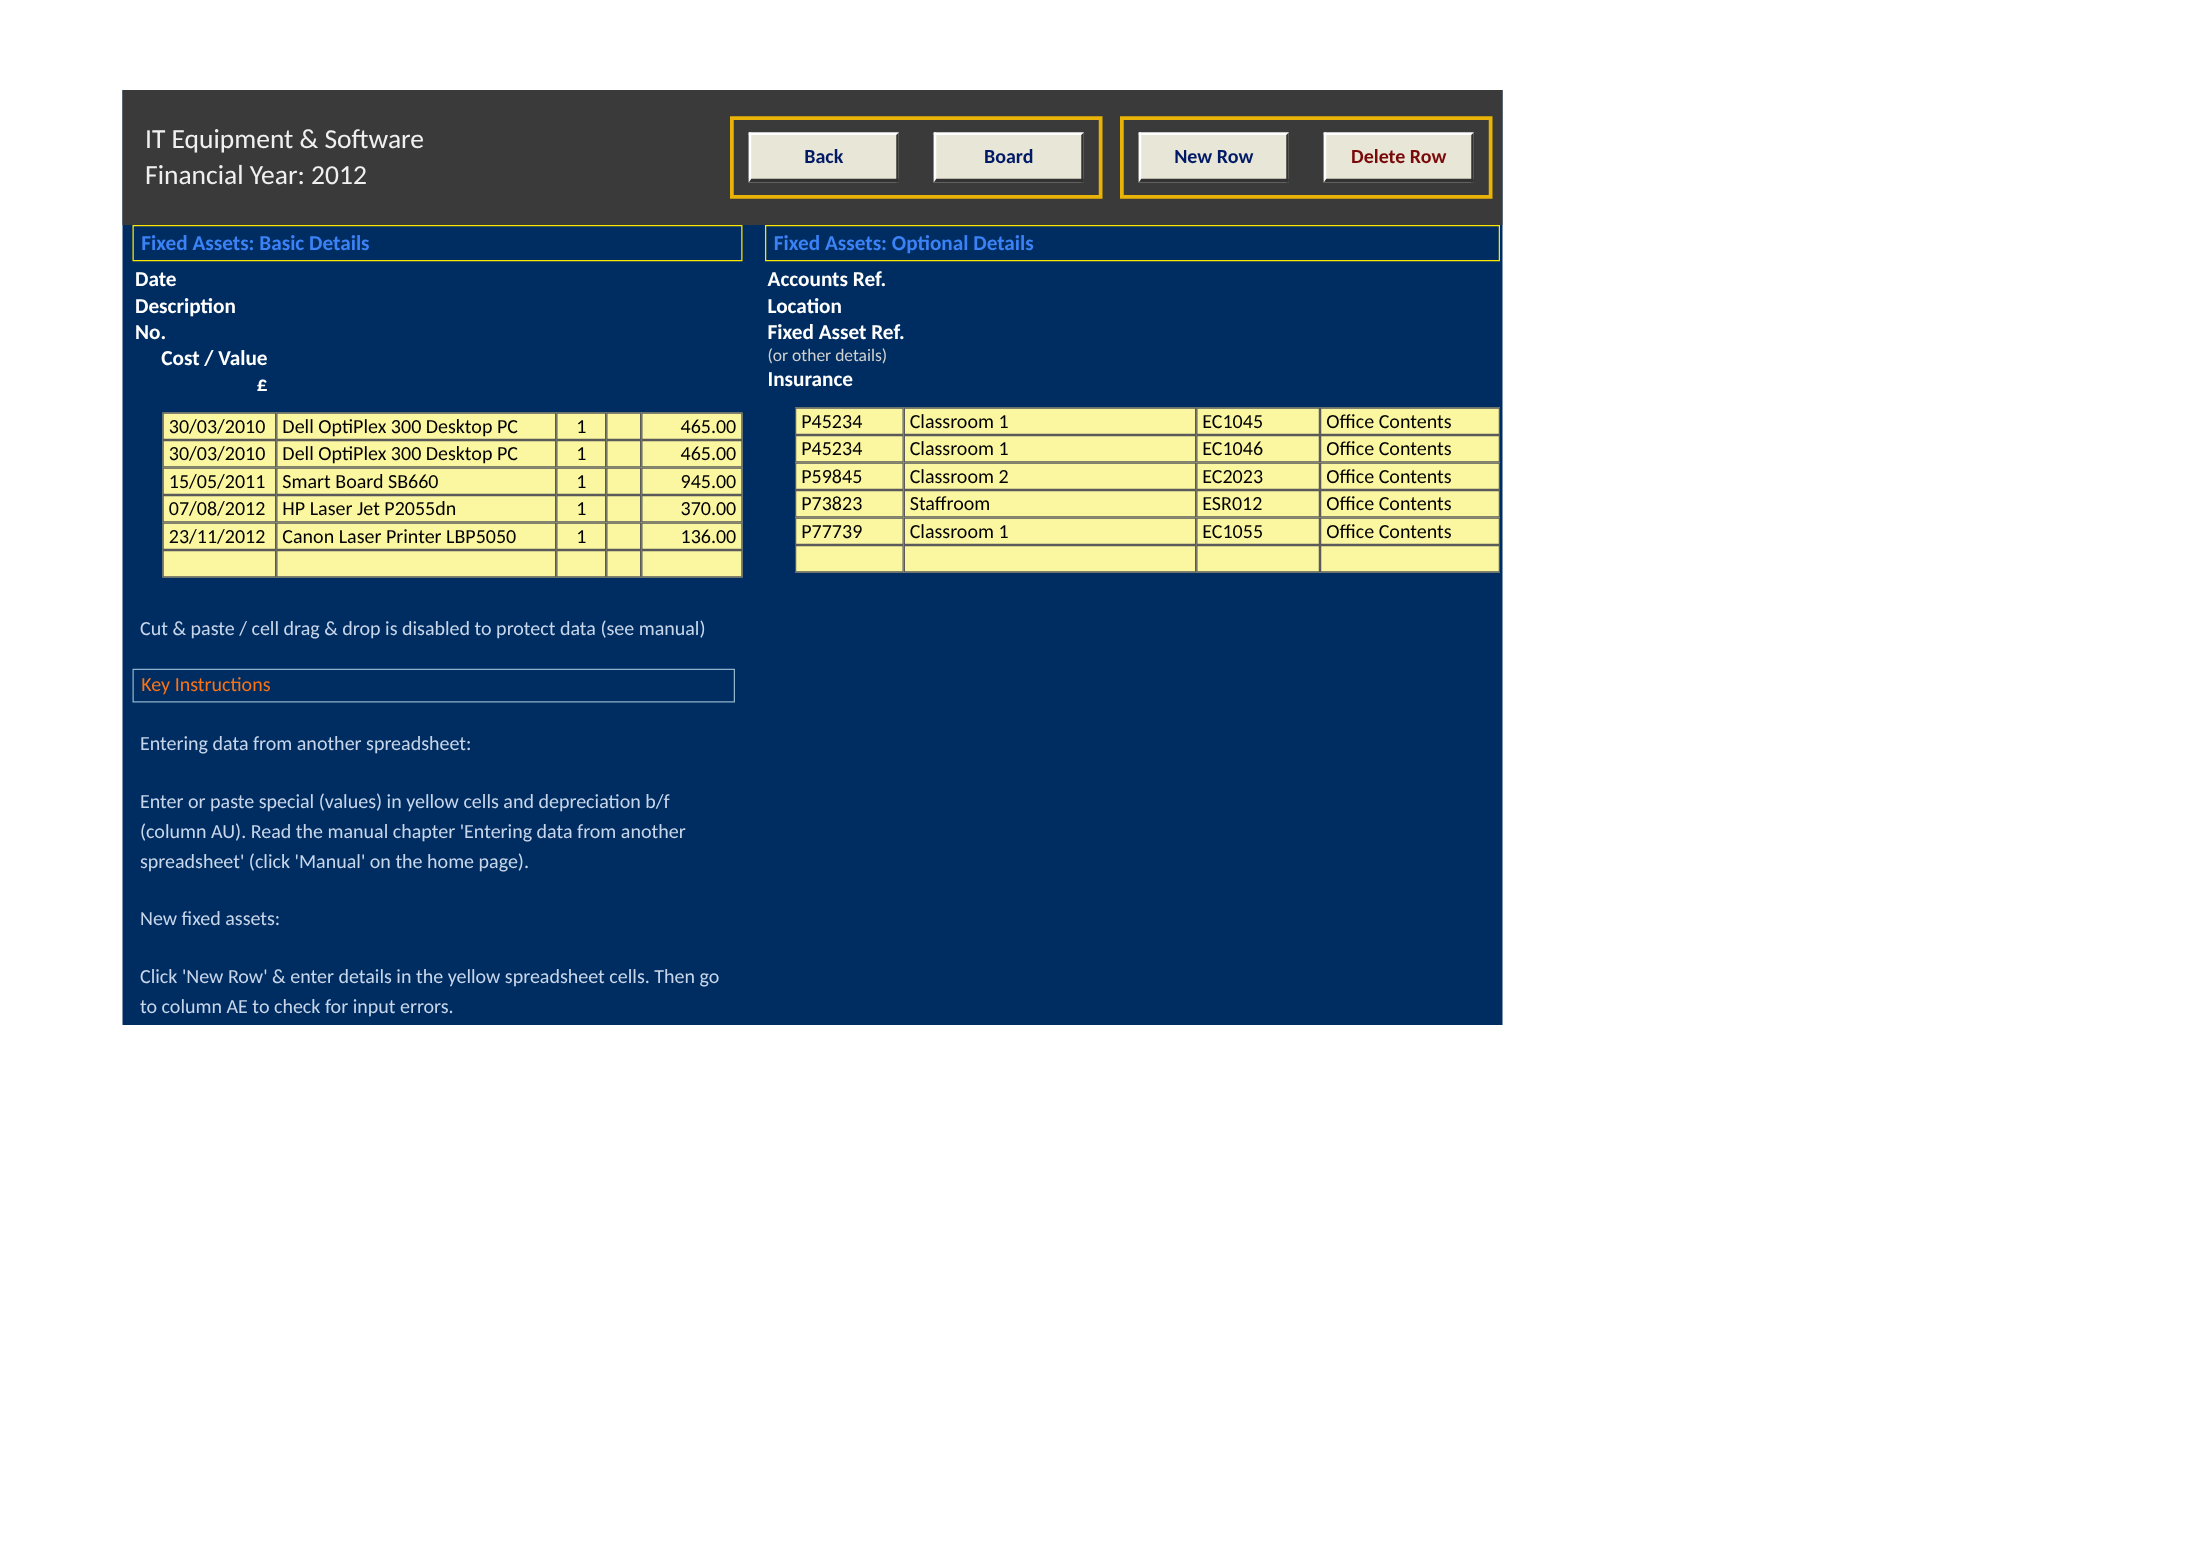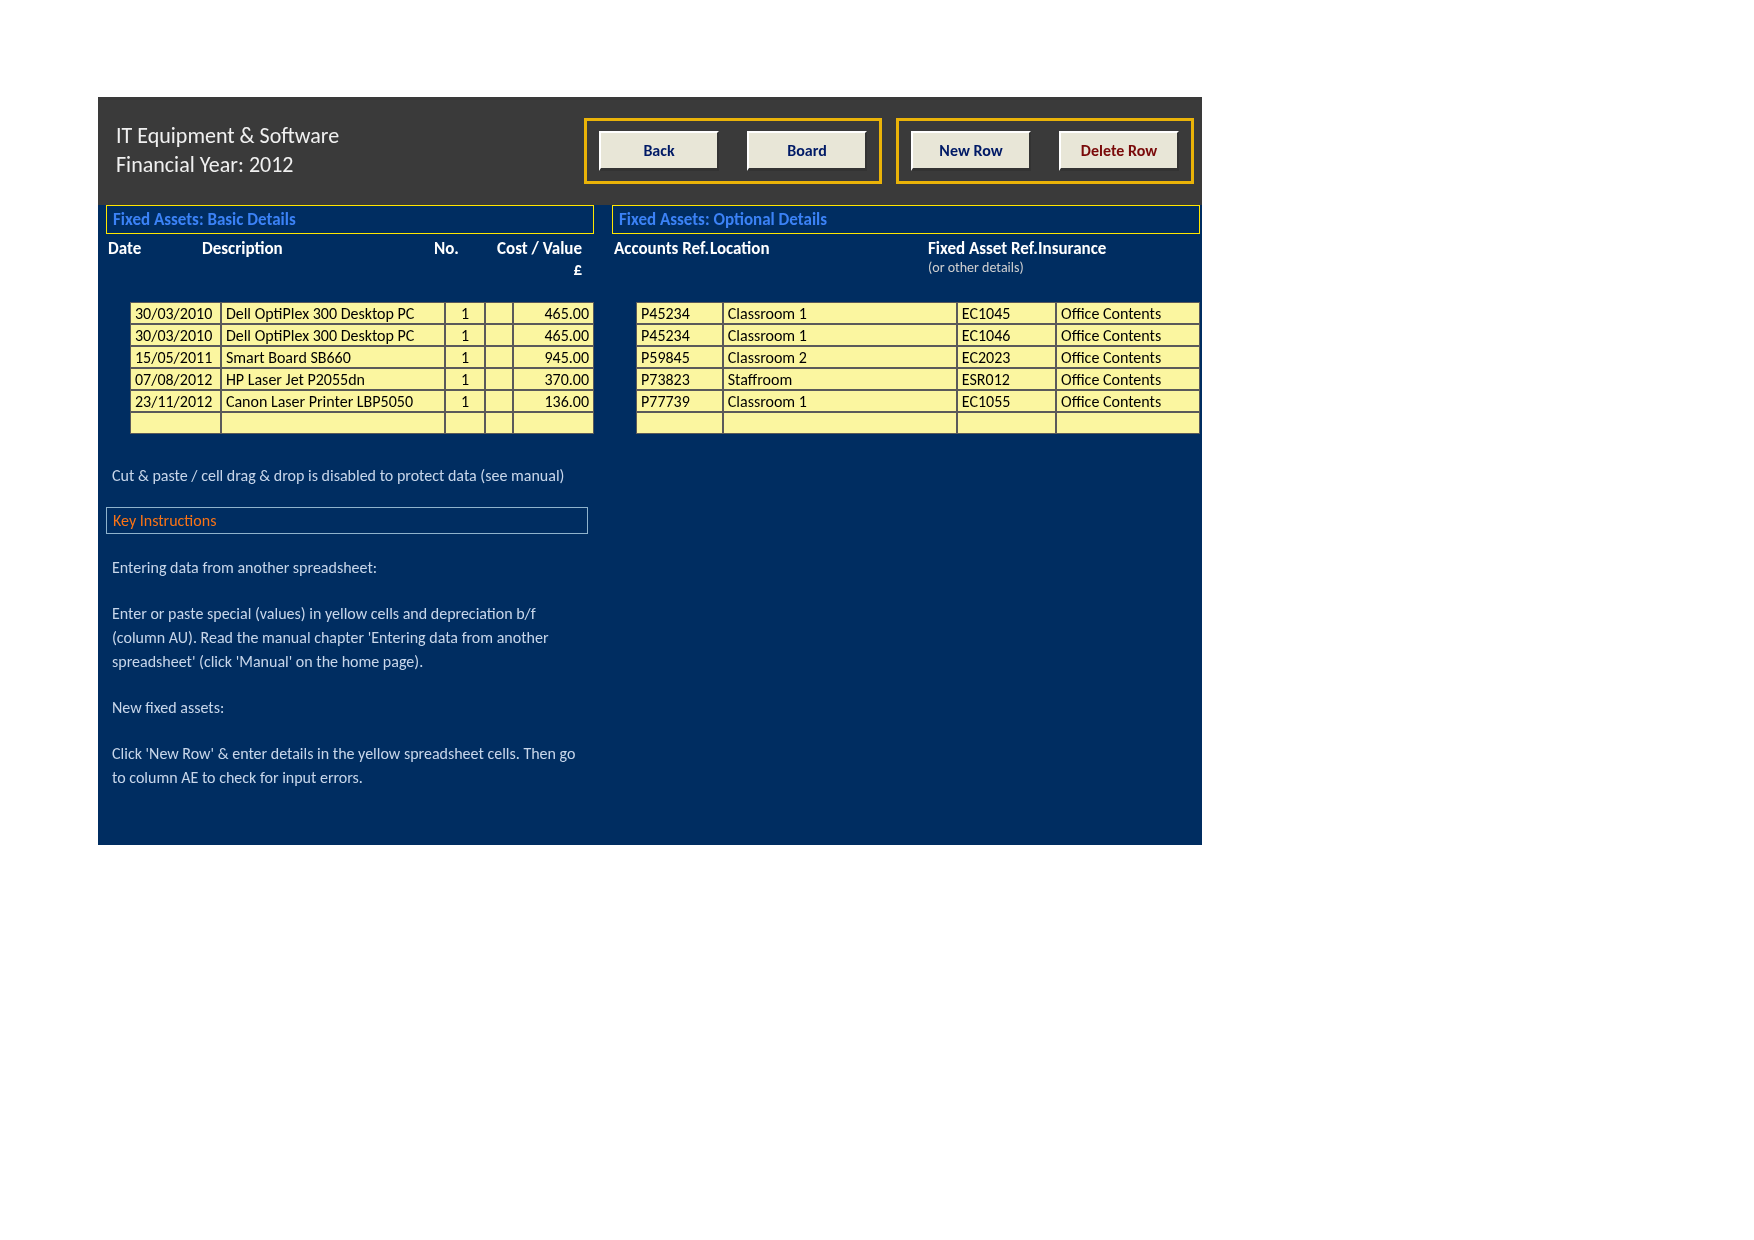--- a/index.html
+++ b/index.html
@@ -6,21 +6,21 @@
   body {
     background: #fff;
     font-family: "Calibri", "Segoe UI", Arial, sans-serif;
     width: 1754px;
     height: 1240px;
     position: relative;
   }
   .app {
     position: absolute;
     left: 98px;
-    top: 97px;
+    top: 72px;
     width: 1104px;
     height: 748px;
     background: #002d61;
     color: #fff;
   }
   .header {
     height: 108px;
     background: #3a3a3a;
     display: flex;
     align-items: center;
@@ -80,23 +80,24 @@
     font-weight: 700;
     font-size: 17px;
     padding: 3px 6px;
     background: #002d61;
   }
   .col-headers {
     display: flex;
     color: #fff;
     font-weight: 700;
     font-size: 17px;
-    padding: 4px 2px 0 2px;
+    padding: 4px 2px 12px 2px;
     min-height: 68px;
     align-items: flex-start;
+    flex-direction: column;
   }
   .col-headers .sub {
     font-weight: 400;
     font-size: 14px;
     color: #d0d0d0;
     display: block;
   }
   .left .c-date { width: 94px; }
   .left .c-desc { width: 232px; }
   .left .c-no   { width: 42px; text-align: left; }

